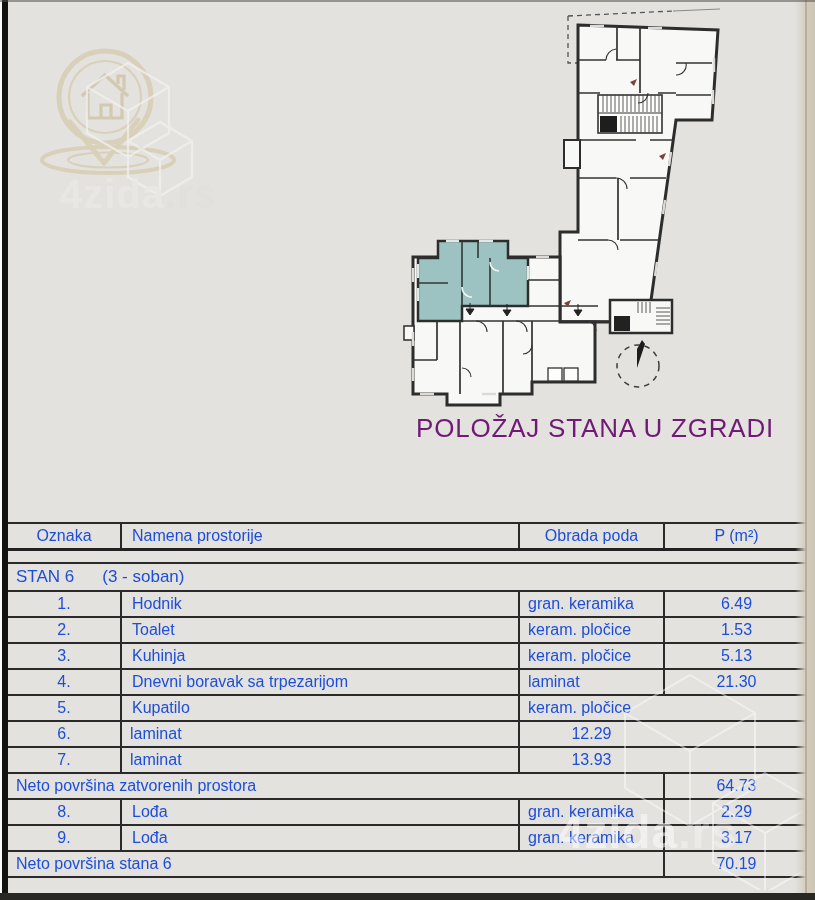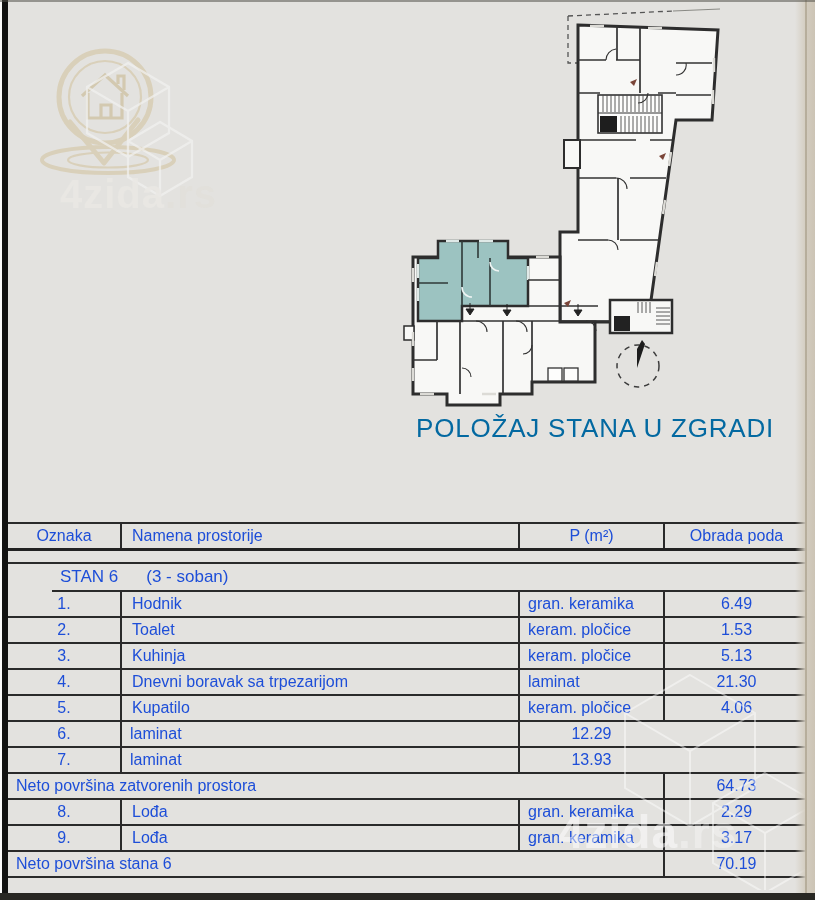--- a/index.html
+++ b/index.html
@@ -10,32 +10,32 @@
   .left-white{position:absolute;left:0;top:0;width:2px;height:100%;background:#fbfbfa;z-index:40;}
   .left-bar{position:absolute;left:2px;top:0;width:6px;height:100%;background:#121211;z-index:40;}
   .top-line{position:absolute;left:0;top:0;width:100%;height:2px;background:#55534d;opacity:.55;z-index:41;}
   .bottom-bar{position:absolute;left:0;bottom:0;width:100%;height:7px;background:#282723;z-index:41;}
   .right-band{position:absolute;right:0;top:0;width:20px;height:100%;z-index:39;
     background:linear-gradient(90deg, rgba(211,204,191,0) 0%, #d3ccbf 55%, #ccc4b5 100%);}
   .right-edge-line{position:absolute;right:8px;top:0;width:2px;height:100%;background:#b2a895;opacity:.85;z-index:40;}
 
   
   .plan-svg{position:absolute;left:0;top:0;z-index:5;pointer-events:none;}
-  .plan-caption{position:absolute;left:416px;top:413px;font-size:26px;letter-spacing:.8px;color:#0369a1;z-index:6;}
+  .plan-caption{position:absolute;left:416px;top:413px;font-size:26px;letter-spacing:.8px;color:#701a75;z-index:6;}
 
   
   .floor-table{position:absolute;left:8px;top:522px;width:800px;z-index:10;
     border-top:2px solid #2a2a2a;border-right:1px solid #76746f;color:#1d4ed8;font-size:16px;}
   .t-head{display:grid;grid-template-columns:112px 398px 145px auto;height:27px;border-bottom:3px solid #222;box-sizing:border-box;}
   .t-head .th{display:flex;align-items:center;font-size:16px;}
   .c-center{justify-content:center;}
   .c-left{padding-left:10px;}
   .bl{border-left:2px solid #2a2a2a;}
   .t-spacer{height:13px;border-bottom:2px solid #2a2a2a;box-sizing:border-box;}
-  .t-section{height:28px;border-bottom:2px solid #2a2a2a;box-sizing:border-box;display:flex;align-items:center;padding-left:8px;font-size:17px;margin-left:44px;}
+  .t-section{height:28px;border-bottom:2px solid #2a2a2a;box-sizing:border-box;display:flex;align-items:center;padding-left:8px;font-size:17px;}
   .t-section .sub{margin-left:28px;}
   .t-row{display:grid;grid-template-columns:112px 398px 145px auto;height:26px;border-bottom:2px solid #2a2a2a;box-sizing:border-box;}
   .t-row.summary{grid-template-columns:655px auto;}
   .t-row .td{display:flex;align-items:center;overflow:hidden;white-space:nowrap;}
   .td.c1{justify-content:center;}
   .td.c2{padding-left:10px;}
   .td.c3{padding-left:8px;}
   .td.c4{justify-content:center;}
   .td.cs{padding-left:8px;}
 
@@ -156,22 +156,22 @@
       <path d="M642,340 L645,344 L637,368 L637,349 Z" fill="#1d1d1d"></path>
     </g>
   </svg>
 
   <div class="plan-caption">POLOŽAJ STANA U ZGRADI</div>
 
   <div class="floor-table">
     <div class="t-head">
       <div class="th c-center">Oznaka</div>
       <div class="th c-left bl">Namena prostorije</div>
+      <div class="th c-center bl">Obrada poda</div>
       <div class="th c-center bl">P (m²)</div>
-      <div class="th c-center bl">Obrada poda</div>
     </div>
     <div class="t-spacer"></div>
     <div class="t-section">
       <span>STAN 6</span>
       <span class="sub">(3 - soban)</span>
     </div>
     <div>
         <div class="t-row">
           <div class="td c1">1.</div>
           <div class="td c2 bl">Hodnik</div>
@@ -193,21 +193,20 @@
         <div class="t-row">
           <div class="td c1">4.</div>
           <div class="td c2 bl">Dnevni boravak sa trpezarijom</div>
           <div class="td c3 bl">laminat</div>
           <div class="td c4 bl">21.30</div>
         </div>
         <div class="t-row">
           <div class="td c1">5.</div>
           <div class="td c2 bl">Kupatilo</div>
           <div class="td c3 bl">keram. pločice</div>
-          <div class="td c4 bl">4.06</div>
         </div>
         <div class="t-row">
           <div class="td c1">6.</div>
           <div class="td c3 bl">laminat</div>
           <div class="td c4 bl">12.29</div>
         </div>
         <div class="t-row">
           <div class="td c1">7.</div>
           <div class="td c3 bl">laminat</div>
           <div class="td c4 bl">13.93</div>

